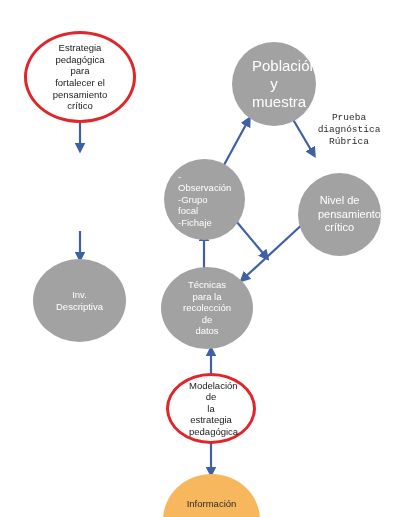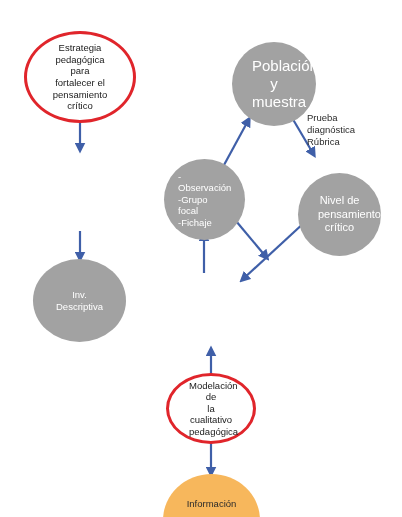--- a/index.html
+++ b/index.html
@@ -27,22 +27,24 @@
 
   .node.grey{background:#a2a2a2;color:#ffffff;}
   .node.redring{background:#ffffff;color:#1a1a1a;border:3px solid #e0252b;}
   .node.orange{background:#f7b75c;color:#2b2b2b;}
 
   .node.left-align .label{text-align:left;padding-left:14px;}
 
   .floating-label{
     position:absolute;
     color:#2b2b2b;
+    text-align:center;
     line-height:1.25;
     white-space:pre-line;
+    font-family:Liberation Mono, monospace;
   }
 </style>
 </head>
 <body>
 
 <div id="canvas">
 
   <svg class="arrows" viewBox="0 0 402 517">
     <defs>
       <marker id="ah" markerWidth="5" markerHeight="5" refX="3.4" refY="2.5" orient="auto" markerUnits="strokeWidth">
@@ -92,24 +94,29 @@
 -Grupo focal
 -Fichaje</span>
   </div>
 
   <div class="node grey" style="left:298px;top:173px;width:83px;height:83px;font-size:11px;">
     <span class="label">Nivel de
 pensamiento
 crítico</span>
   </div>
 
+  <div class="node grey" style="left:161px;top:267px;width:92px;height:82px;font-size:9.5px;">
+    <span class="label">Técnicas para la
+recolección de
+datos</span>
+  </div>
 
   <div class="node redring" style="left:166px;top:373px;width:90px;height:71px;font-size:9.5px;">
     <span class="label">Modelación de
-la cualitativo
+la estrategia
 pedagógica</span>
   </div>
 
   <div class="node orange" style="left:163px;top:474px;width:97px;height:92px;font-size:9.5px;align-items:flex-start;padding-top:24px;">
     <span class="label">Información</span>
   </div>
 
   <div class="floating-label" style="left:307px;top:100px;width:84px;font-size:9.5px;">
     <span>Prueba
 diagnóstica

